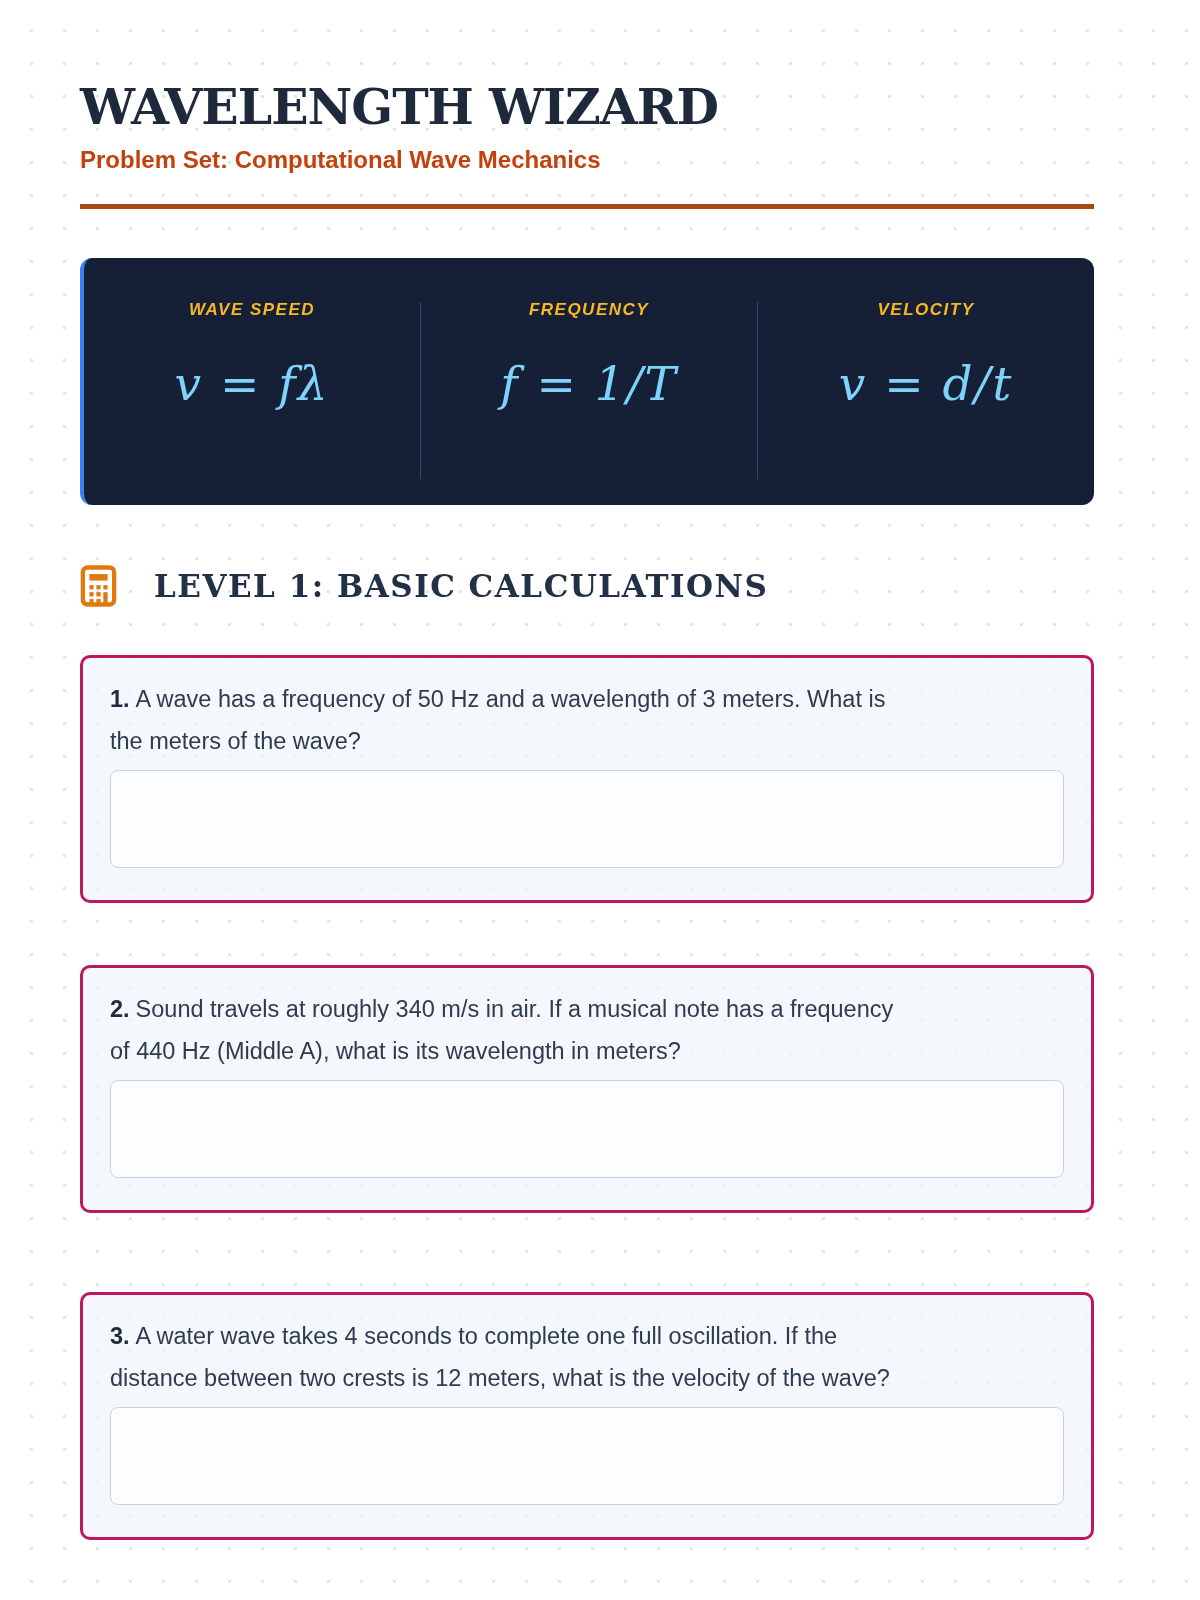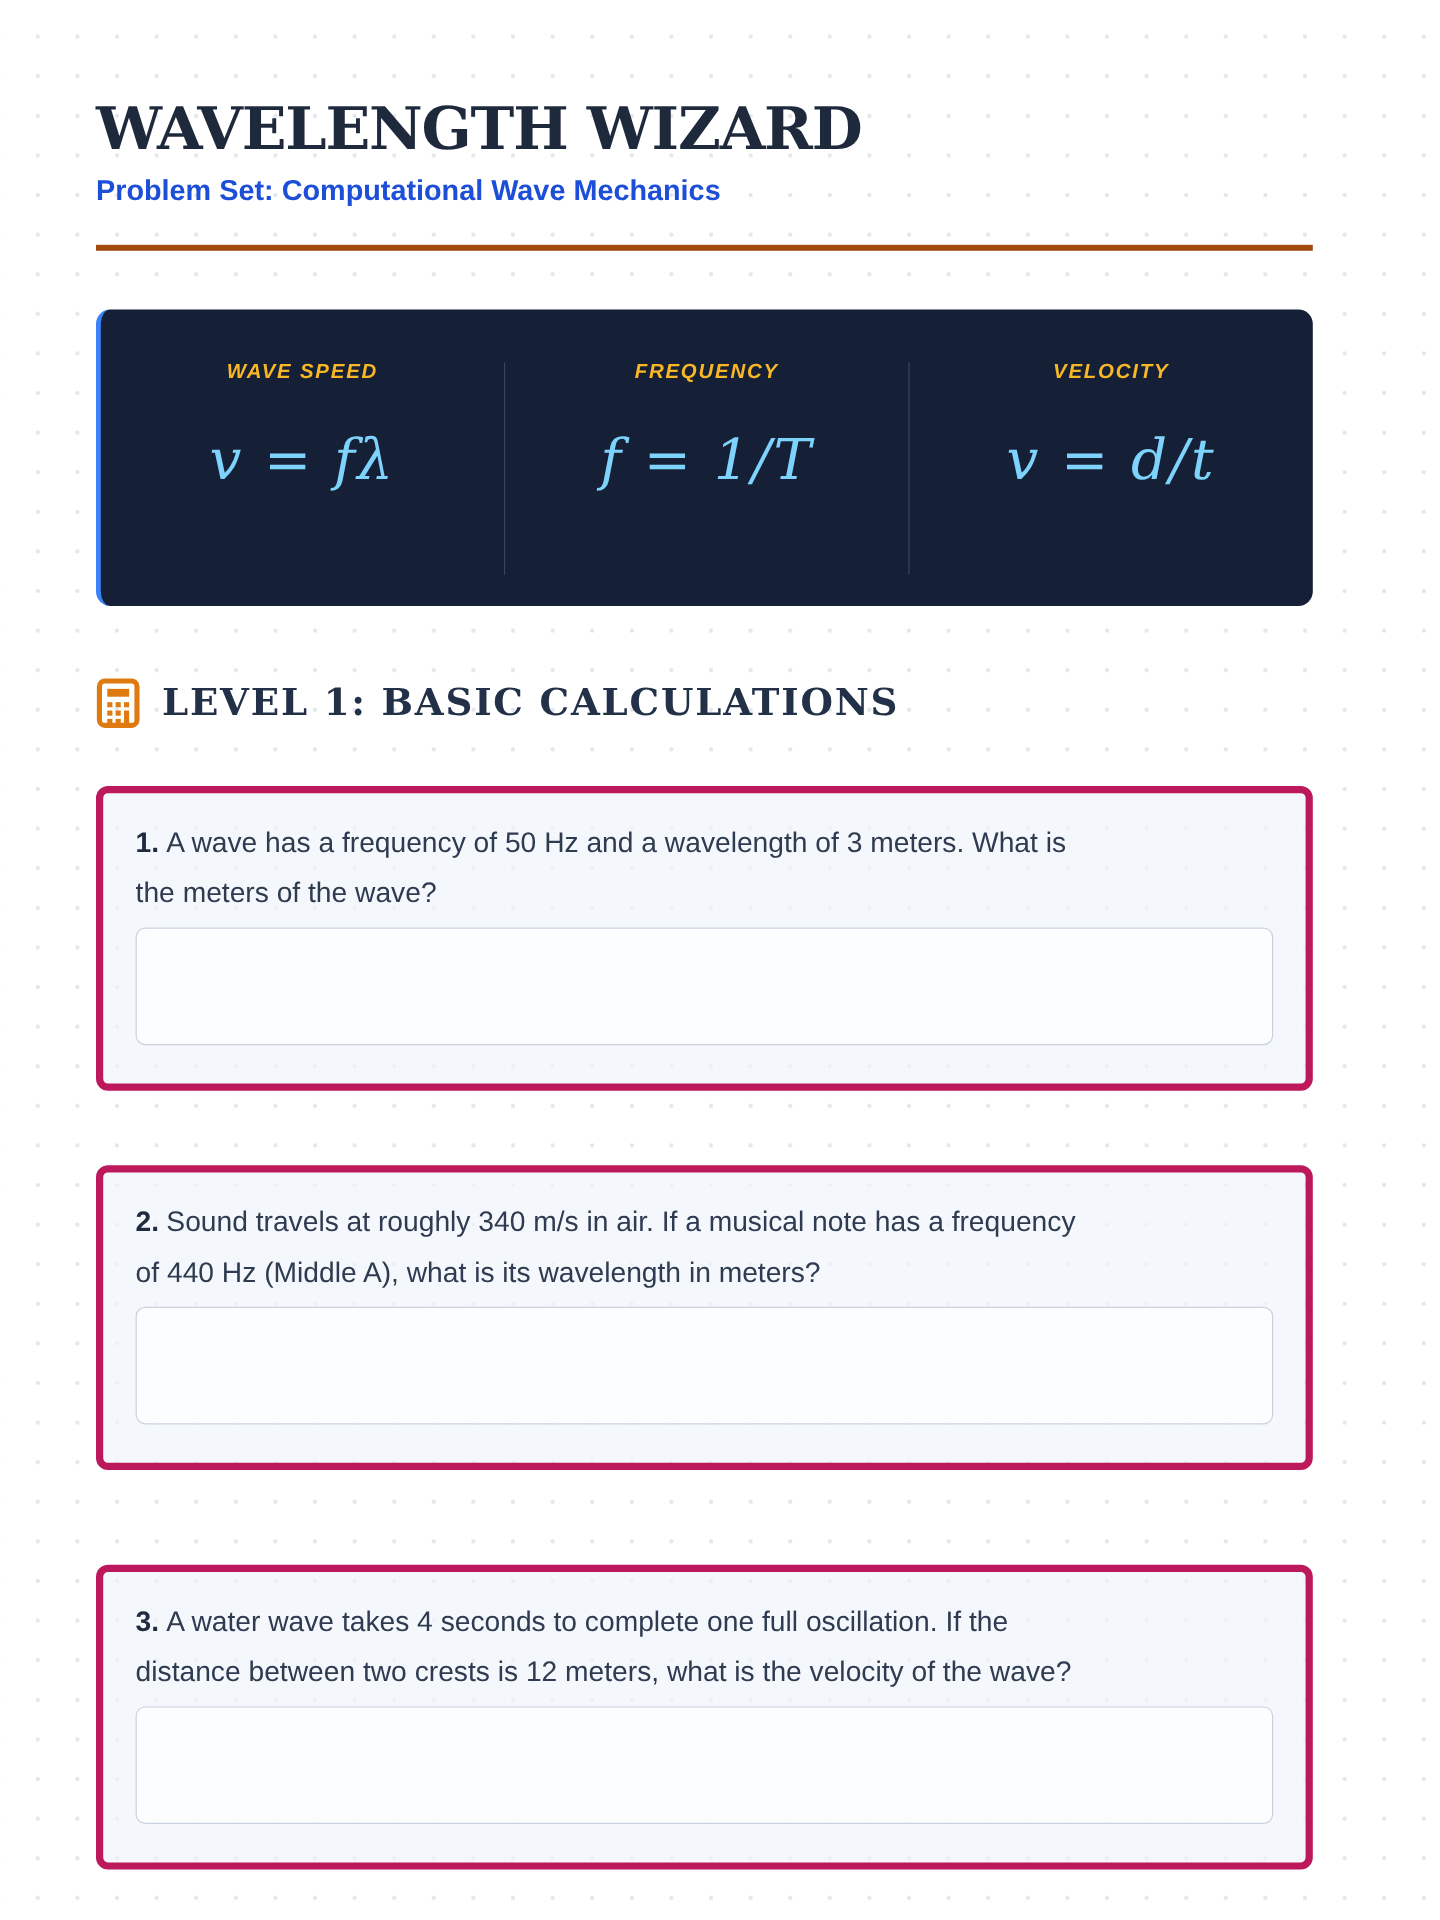--- a/index.html
+++ b/index.html
@@ -23,21 +23,21 @@
     font-size: 49px;
     line-height: 50px;
     letter-spacing: -1px;
     color: #1e2a3c;
   }
   .page-subtitle {
     margin-top: 15px;
     font-size: 24px;
     line-height: 26px;
     font-weight: 700;
-    color: #1d4ed8;
+    color: #c2410c;
   }
   .name-block { width: 420px; padding-top: 2px; flex: none; }
   .name-row { display: flex; align-items: flex-end; margin-bottom: 19px; }
   .name-label {
     font-size: 21px;
     color: #374357;
     white-space: nowrap;
     margin-right: 10px;
     line-height: 24px;
   }
@@ -90,36 +90,37 @@
     font-size: 47px;
     color: #7dd3fc;
     letter-spacing: 2px;
   }
 
   
   .section-heading {
     margin-top: 59px;
     display: flex;
     align-items: center;
+    gap: 19px;
   }
   .section-icon { width: 37px; height: 44px; flex: none; display: block; }
   .section-title {
     margin-left: 18px;
     font-family: "DejaVu Serif", "Liberation Serif", serif;
     font-weight: 700;
     font-size: 31px;
     letter-spacing: 1.5px;
     color: #223148;
     white-space: nowrap;
   }
 
   
   .question-card {
     background: rgba(240, 244, 249, 0.72);
-    border: 6px solid #be185d;
+    border: 3px solid #be185d;
     border-radius: 10px;
     padding: 20px 27px 32px 27px;
   }
   .q1 { margin-top: 47px; }
   .q2 { margin-top: 62px; }
   .q3 { margin-top: 79px; }
   .question-text {
     font-size: 23.5px;
     line-height: 42px;
     color: #2e3b50;

